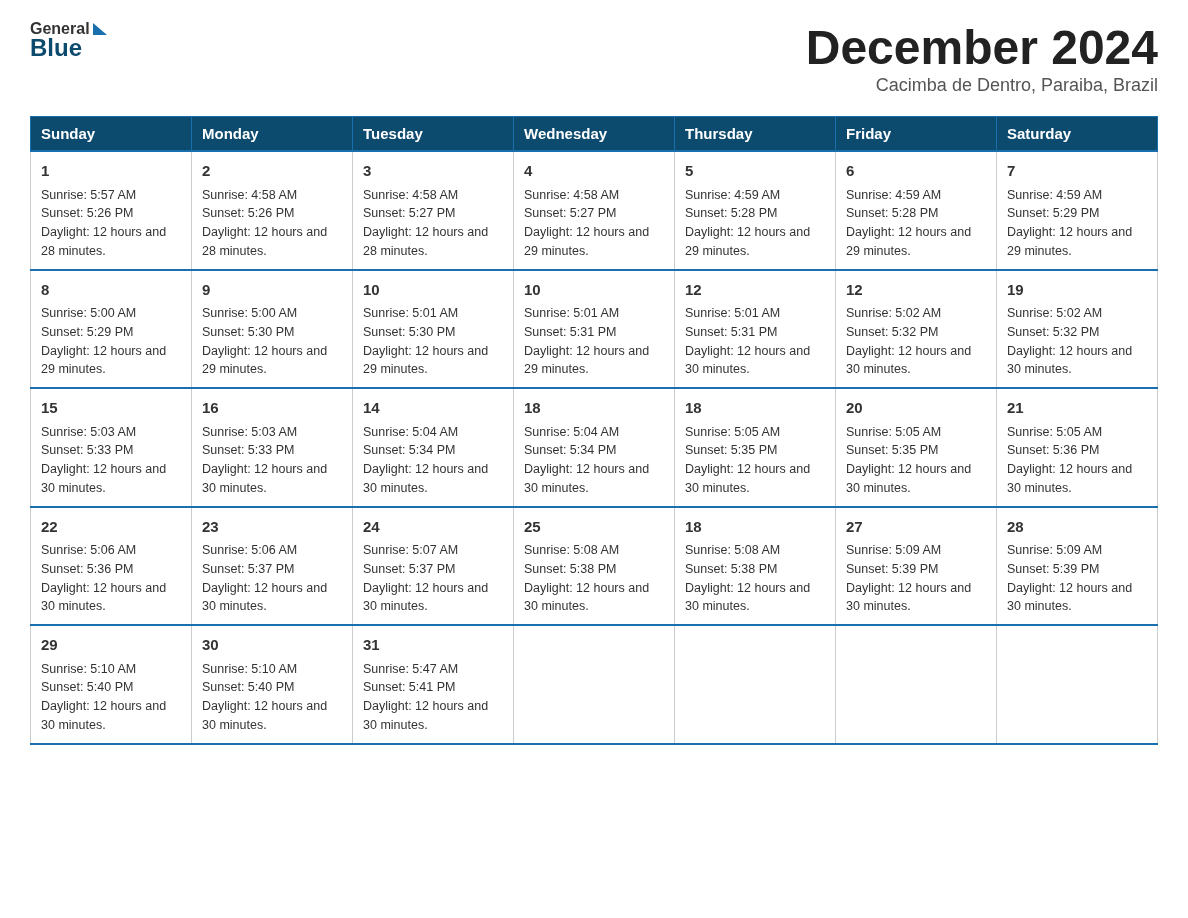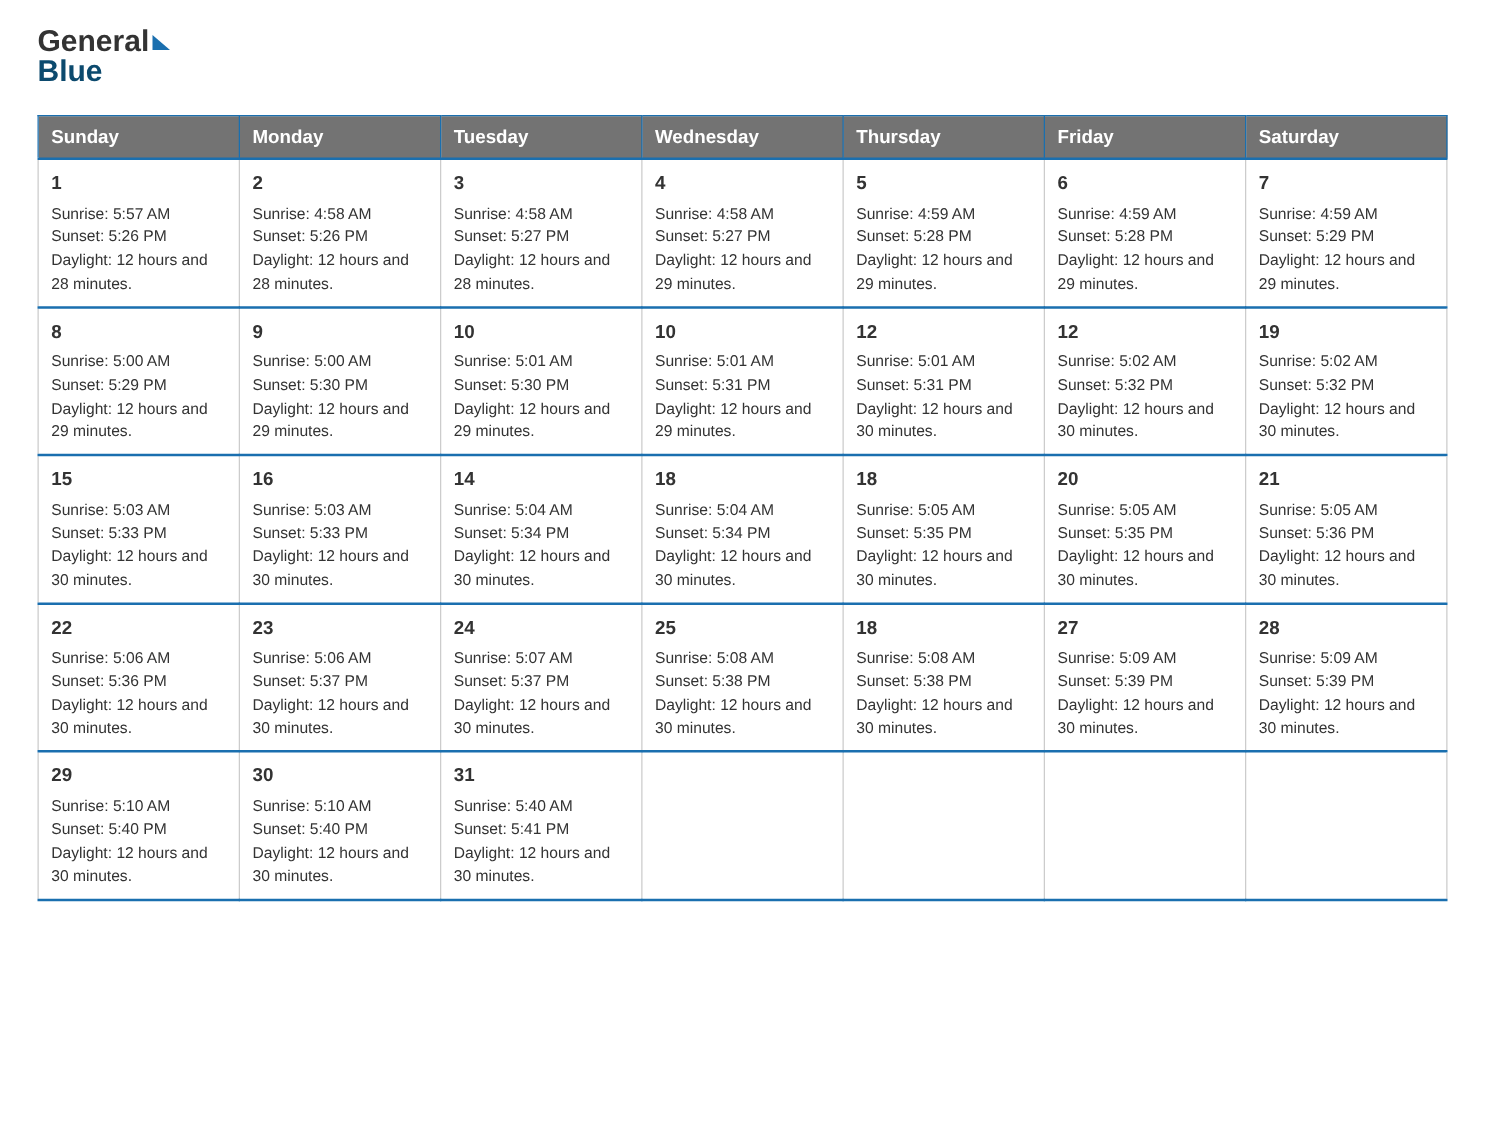--- a/index.html
+++ b/index.html
@@ -25,21 +25,21 @@
     }
     .subtitle {
       font-size: 18px;
       color: #555;
     }
     table {
       width: 100%;
       border-collapse: collapse;
     }
     th {
-      background-color: #737373;
+      background-color: #0c4a6e;
       color: #fff;
       font-size: 15px;
       font-weight: bold;
       padding: 8px 10px;
       text-align: left;
       border: 1px solid #1a6faf;
     }
     td {
       border: 1px solid #ccc;
       vertical-align: top;
@@ -61,21 +61,21 @@
     td.empty {
       background: #fff;
     }
     .logo-wrapper {
       display: flex;
       flex-direction: column;
     }
     .logo-row1 {
       display: flex;
       align-items: center;
-      font-size: 24px;
+      font-size: 16px;
       font-weight: bold;
       color: #333;
     }
     .logo-arrow {
       display: inline-block;
       margin-left: 3px;
       width: 0;
       height: 0;
       border-style: solid;
       border-width: 12px 0 0 14px;
@@ -91,20 +91,24 @@
 </head>
 <body>
 
 <div class="header">
   <div class="logo-wrapper">
     <div class="logo-row1">
       <span>General</span>
         <span class="logo-arrow"></span>
     </div>
     <div class="logo-row2">Blue</div>
+  </div>
+  <div class="title-block">
+    <div class="month-title">December 2024</div>
+    <div class="subtitle">Cacimba de Dentro, Paraiba, Brazil</div>
   </div>
 </div>
 
 <table>
   <thead>
     <tr>
       <th>Sunday</th>
       <th>Monday</th>
       <th>Tuesday</th>
       <th>Wednesday</th>
@@ -146,20 +150,20 @@
         <td><span class="day-num">23</span><span>Sunrise: 5:06 AM</span><br><span>Sunset: 5:37 PM</span><br><span>Daylight: 12 hours and 30 minutes.</span></td>
         <td><span class="day-num">24</span><span>Sunrise: 5:07 AM</span><br><span>Sunset: 5:37 PM</span><br><span>Daylight: 12 hours and 30 minutes.</span></td>
         <td><span class="day-num">25</span><span>Sunrise: 5:08 AM</span><br><span>Sunset: 5:38 PM</span><br><span>Daylight: 12 hours and 30 minutes.</span></td>
         <td><span class="day-num">18</span><span>Sunrise: 5:08 AM</span><br><span>Sunset: 5:38 PM</span><br><span>Daylight: 12 hours and 30 minutes.</span></td>
         <td><span class="day-num">27</span><span>Sunrise: 5:09 AM</span><br><span>Sunset: 5:39 PM</span><br><span>Daylight: 12 hours and 30 minutes.</span></td>
         <td><span class="day-num">28</span><span>Sunrise: 5:09 AM</span><br><span>Sunset: 5:39 PM</span><br><span>Daylight: 12 hours and 30 minutes.</span></td>
       </tr>
       <tr>
         <td><span class="day-num">29</span><span>Sunrise: 5:10 AM</span><br><span>Sunset: 5:40 PM</span><br><span>Daylight: 12 hours and 30 minutes.</span></td>
         <td><span class="day-num">30</span><span>Sunrise: 5:10 AM</span><br><span>Sunset: 5:40 PM</span><br><span>Daylight: 12 hours and 30 minutes.</span></td>
-        <td><span class="day-num">31</span><span>Sunrise: 5:40 AM</span><br><span>Sunset: 5:41 PM</span><br><span>Daylight: 12 hours and 30 minutes.</span></td>
+        <td><span class="day-num">31</span><span>Sunrise: 5:47 AM</span><br><span>Sunset: 5:41 PM</span><br><span>Daylight: 12 hours and 30 minutes.</span></td>
         <td class="empty"></td>
         <td class="empty"></td>
         <td class="empty"></td>
         <td class="empty"></td>
       </tr>
     </tbody>
 </table>
 
 </body></html>

